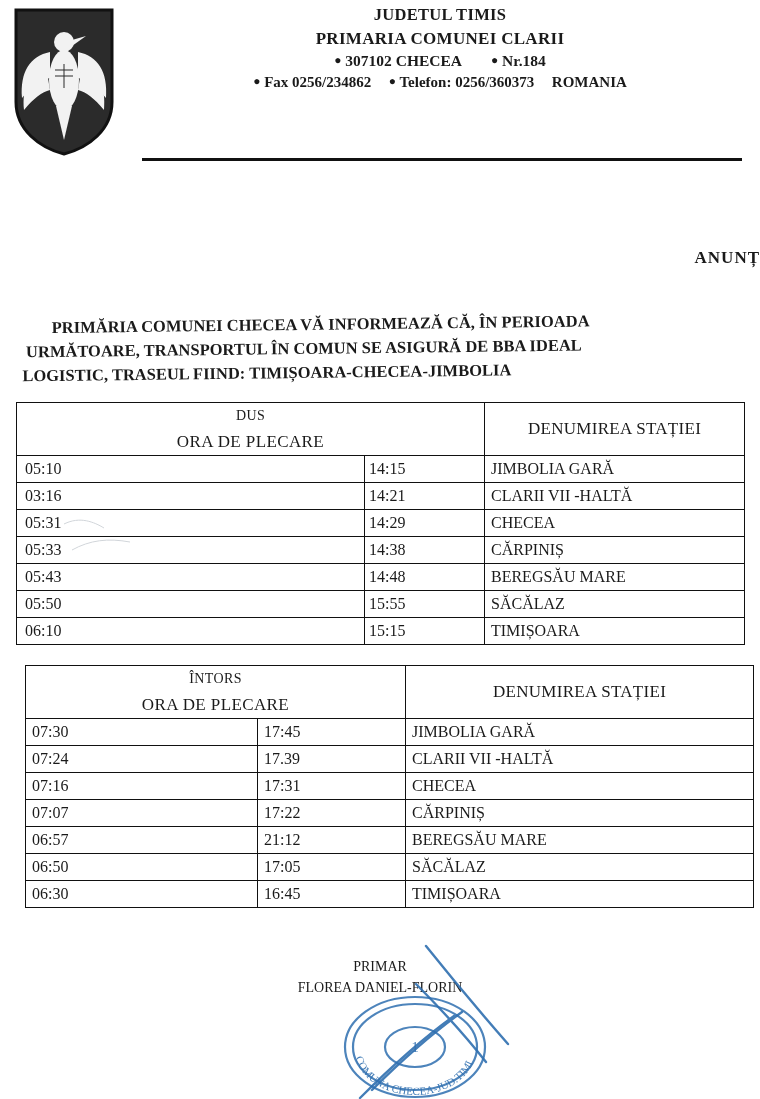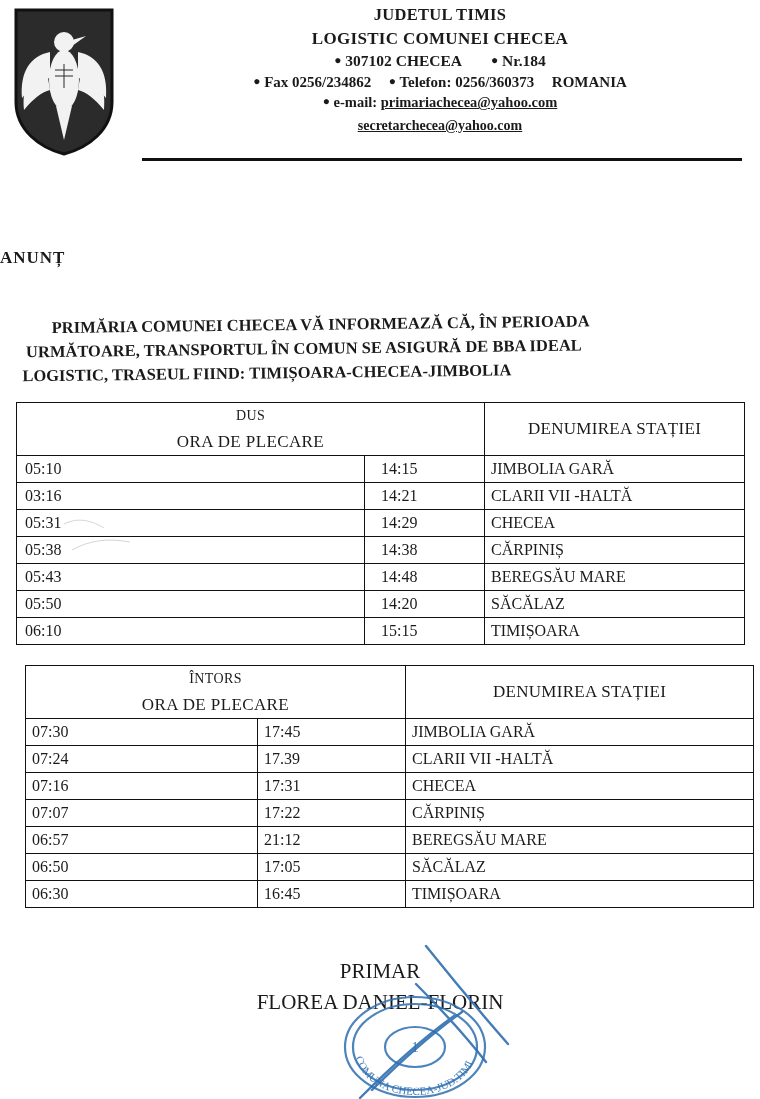--- a/index.html
+++ b/index.html
@@ -59,21 +59,21 @@
     left: 142px;
     top: 158px;
     width: 600px;
     height: 3px;
     background: #111;
   }
 
   
   .anunt {
     margin-top: 78px;
-    text-align: left;
+    text-align: right;
     font-weight: bold;
     font-size: 17px;
     letter-spacing: 1px;
   }
 
   
   .intro {
     margin: 44px 26px 0 26px;
     font-weight: bold;
     font-size: 16.5px;
@@ -124,35 +124,35 @@
     font-size: 17px;
     letter-spacing: .3px;
   }
   .c-time1 { width: 348px; }
   .c-time2 { width: 120px; }
   .c-name  { width: 260px; }
   .bold-cell { font-weight: bold; }
 
   
   .t1 td.time-a { padding-left: 8px; }
-  .t1 td.time-b { padding-left: 16px; }
+  .t1 td.time-b { padding-left: 4px; }
 
   .table1 { margin-top: 18px; }
   .table2 { margin-top: 20px; margin-left: 25px; }
 
   
   .c2-time1 { width: 232px; }
   .c2-time2 { width: 148px; }
   .c2-name  { width: 348px; }
 
   
   .sign {
     margin-top: 48px;
     text-align: center;
-    font-size: 21px;
+    font-size: 14px;
     line-height: 1.5;
     position: relative;
     z-index: 2;
   }
 
   
   .stamp {
     position: absolute;
     left: 341px;
     top: 995px;
@@ -209,45 +209,37 @@
         <g clip-path="url(#shieldClip)" stroke="#2b2b2b" stroke-width="1" fill="none">
           <line x1="45" y1="64" x2="63" y2="64"></line>
           <line x1="45" y1="70" x2="63" y2="70"></line>
           <line x1="54" y1="58" x2="54" y2="82"></line>
         </g>
       </svg>
     </div>
 
     <div class="header-text">
       <div class="l1">JUDETUL TIMIS</div>
-      <div class="l2">LOGISTIC COMUNEI CHECEA</div>
+      <div class="l2">PRIMARIA COMUNEI CLARII</div>
       <div class="l3">
         <span class="bullet">●</span>
         <span>307102 CHECEA</span>
         <span class="spacer-h"></span>
         <span class="bullet">●</span>
         <span>Nr.184</span>
       </div>
       <div class="l4">
         <span class="bullet">●</span>
         <span>Fax 0256/234862</span>
         <span class="spacer-s"></span>
         <span class="bullet">●</span>
         <span>Telefon: 0256/360373</span>
         <span class="spacer-s"></span>
         <span>ROMANIA</span>
       </div>
-      <div class="l5">
-        <span class="bullet">●</span>
-        <span>e-mail:</span>
-        <span class="mailto">primariachecea@yahoo.com</span>
-      </div>
-      <div class="l6">
-        <span class="mailto">secretarchecea@yahoo.com</span>
-      </div>
     </div>
 
     <div class="rule"></div>
   </div>
 
   <div class="anunt">ANUNȚ</div>
 
   <div class="intro">
     <div class="ln1">PRIMĂRIA COMUNEI CHECEA VĂ INFORMEAZĂ CĂ, ÎN PERIOADA</div>
     <div class="ln2">URMĂTOARE, TRANSPORTUL ÎN COMUN SE ASIGURĂ DE BBA IDEAL</div>
@@ -279,32 +271,32 @@
           <td class="time-a">03:16</td>
           <td class="time-b">14:21</td>
           <td>CLARII VII -HALTĂ</td>
         </tr>
         <tr>
           <td class="time-a">05:31</td>
           <td class="time-b">14:29</td>
           <td class="bold-cell">CHECEA</td>
         </tr>
         <tr>
-          <td class="time-a">05:38</td>
+          <td class="time-a">05:33</td>
           <td class="time-b">14:38</td>
           <td>CĂRPINIȘ</td>
         </tr>
         <tr>
           <td class="time-a">05:43</td>
           <td class="time-b">14:48</td>
           <td>BEREGSĂU MARE</td>
         </tr>
         <tr>
           <td class="time-a">05:50</td>
-          <td class="time-b">14:20</td>
+          <td class="time-b">15:55</td>
           <td>SĂCĂLAZ</td>
         </tr>
         <tr>
           <td class="time-a">06:10</td>
           <td class="time-b">15:15</td>
           <td>TIMIȘOARA</td>
         </tr>
       </tbody>
     </table>
   </div>

